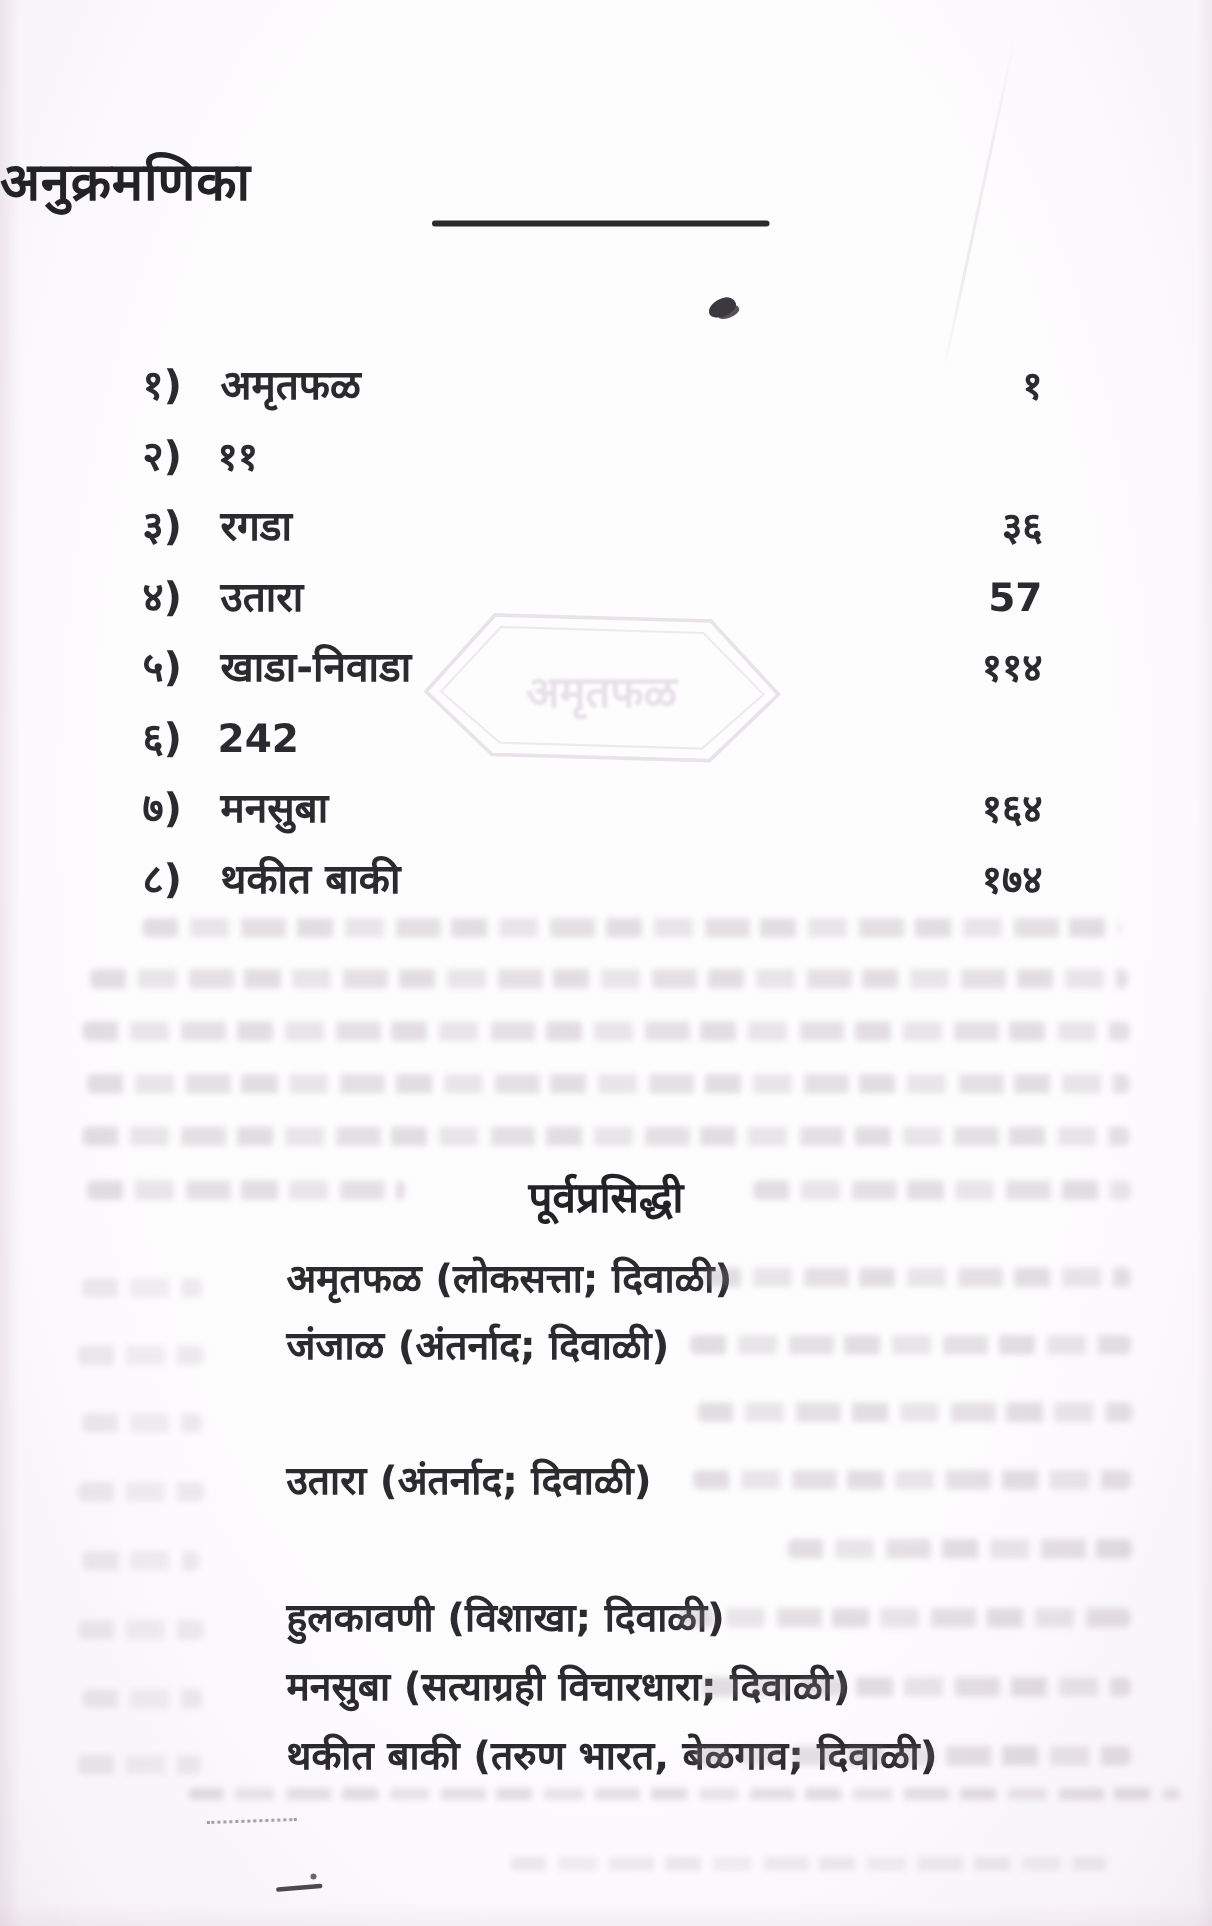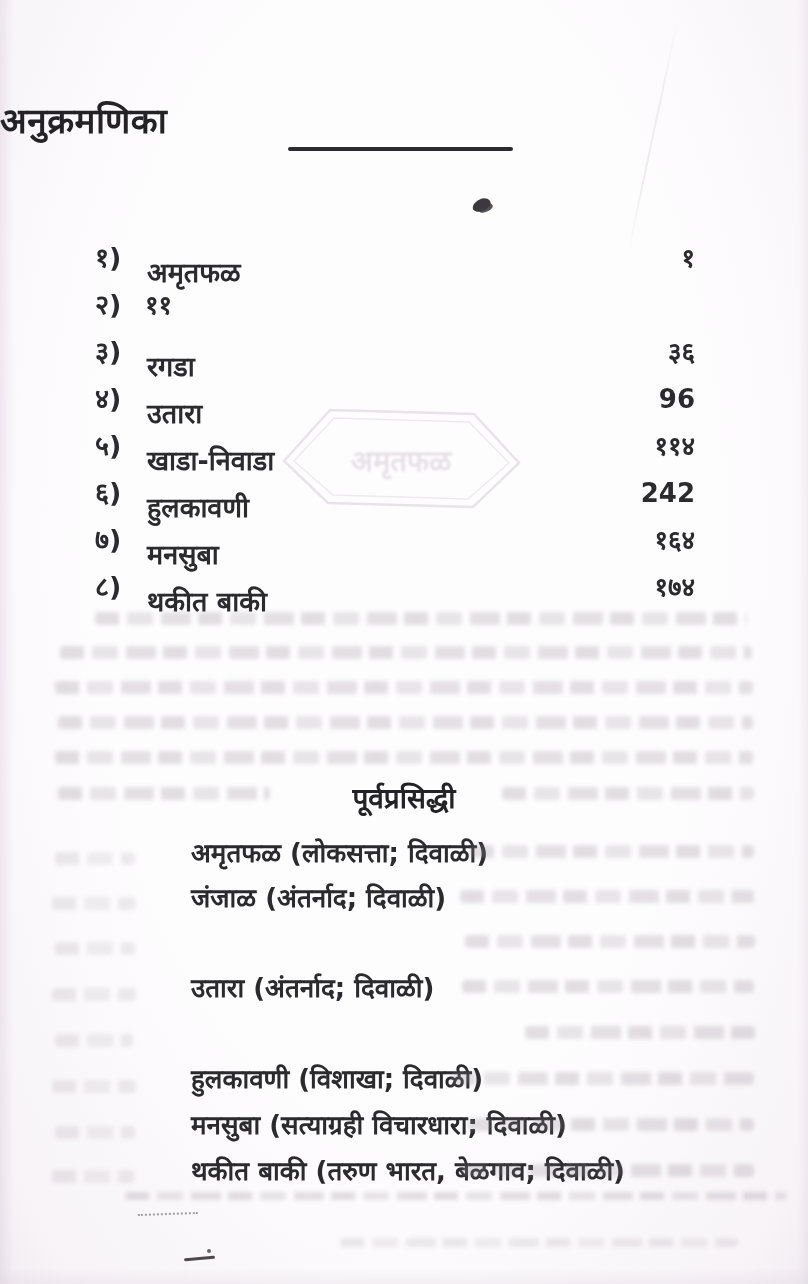--- a/index.html
+++ b/index.html
@@ -38,21 +38,21 @@
   }
   
   .watermark{position:absolute;left:276px;top:403px;width:250px;height:112px;opacity:.9;}
   
   .toc-row{
     position:absolute;left:95px;width:600px;height:36px;
     display:flex;align-items:flex-start;
     font-size:27px;font-weight:700;line-height:34px;color:#2b2b2f;
   }
   .toc-num{width:50px;flex:0 0 auto;}
-  .toc-title{flex:1 1 auto;padding-left:2px;margin-top:15px;}
+  .toc-title{flex:1 1 auto;padding-left:2px;}
   .toc-page{flex:0 0 auto;text-align:right;font-size:26px;}
   
   .section-heading{
     position:absolute;top:778px;left:0;width:808px;text-align:center;
     font-size:28px;font-weight:700;color:#232327;
   }
   .pub-line{
     position:absolute;left:143px;width:560px;height:36px;
     font-size:26px;font-weight:700;line-height:34px;color:#2b2b2f;white-space:nowrap;margin-left:48px;
   }
@@ -109,30 +109,29 @@
     <span class="toc-page">११</span>
   </div>
   <div class="toc-row" style="top:335px">
     <span class="toc-num">३)</span>
     <span class="toc-title">रगडा</span>
     <span class="toc-page">३६</span>
   </div>
   <div class="toc-row" style="top:382px">
     <span class="toc-num">४)</span>
     <span class="toc-title">उतारा</span>
-    <span class="toc-page">96</span>
+    <span class="toc-page">57</span>
   </div>
   <div class="toc-row" style="top:429px">
     <span class="toc-num">५)</span>
     <span class="toc-title">खाडा-निवाडा</span>
     <span class="toc-page">११४</span>
   </div>
   <div class="toc-row" style="top:476px">
     <span class="toc-num">६)</span>
-    <span class="toc-title">हुलकावणी</span>
     <span class="toc-page">242</span>
   </div>
   <div class="toc-row" style="top:523px">
     <span class="toc-num">७)</span>
     <span class="toc-title">मनसुबा</span>
     <span class="toc-page">१६४</span>
   </div>
   <div class="toc-row" style="top:570px">
     <span class="toc-num">८)</span>
     <span class="toc-title">थकीत बाकी</span>

